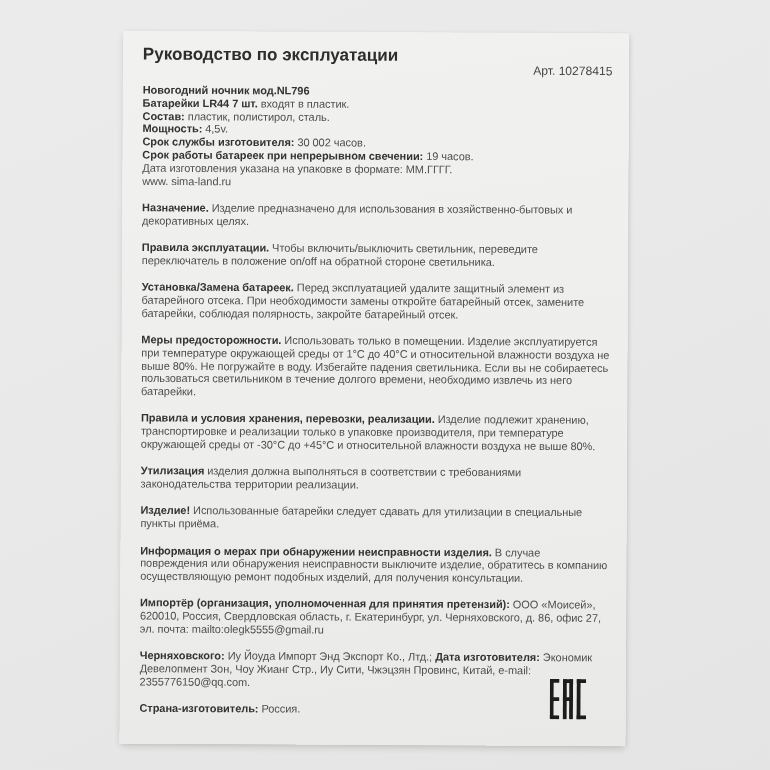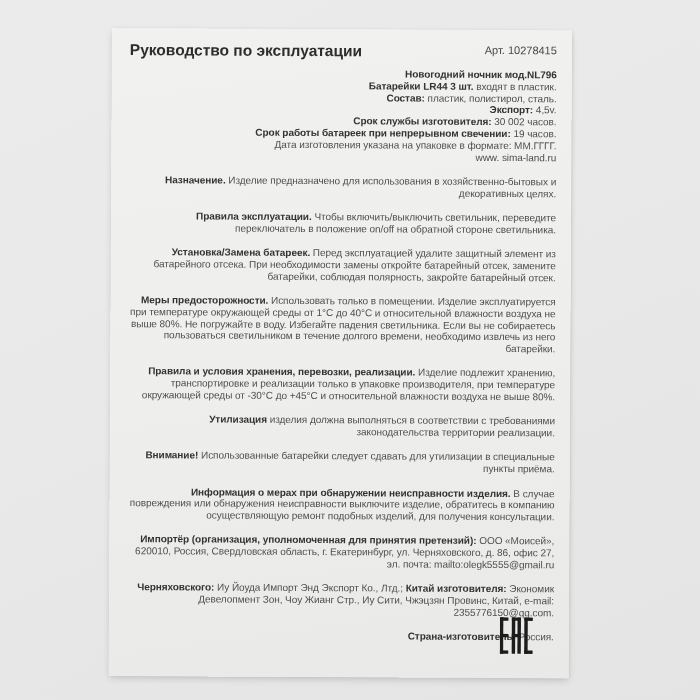--- a/index.html
+++ b/index.html
@@ -10,21 +10,20 @@
     width: 700px;
     height: 700px;
     position: relative;
     overflow: hidden;
     background: linear-gradient(155deg, #ebebeb 0%, #e9e9e9 45%, #e4e4e4 100%);
     font-family: "Liberation Sans", sans-serif;
   }
   .scene {
     position: absolute;
     inset: 0;
-    text-align: right;
   }
   .paper {
     position: absolute;
     left: 112px;
     top: 28px;
     width: 460px;
     height: 648px;
     box-sizing: border-box;
     padding: 13px 15px 0 18px;
     background: linear-gradient(172deg, #f1f1f0 0%, #eeeeec 55%, #e9e9e7 100%);
@@ -42,21 +41,21 @@
   .doc-title {
     margin: 0;
     font-size: 15.5px;
     line-height: 18px;
     font-weight: 700;
     color: #2d2d2d;
   }
   .art-number {
     font-size: 11px;
     color: #474747;
-    margin-top: 1px;
+    margin-top: 16px;
     white-space: nowrap;
   }
   .specs p,
   .body-text p {
     margin: 0;
     font-size: 10px;
     line-height: 11.8px;
     color: #4e4e4e;
     letter-spacing: -0.05px;
   }
@@ -87,40 +86,40 @@
 <div class="scene">
   <div class="paper">
 
     <div class="head-row">
       <h1 class="doc-title">Руководство по эксплуатации</h1>
       <div class="art-number">Арт. 10278415</div>
     </div>
 
     <div class="specs">
       <p><b>Новогодний ночник мод.NL796</b><span></span></p>
-      <p><b>Батарейки LR44 3 шт.</b><span> входят в пластик.</span></p>
+      <p><b>Батарейки LR44 7 шт.</b><span> входят в пластик.</span></p>
       <p><b>Состав:</b><span> пластик, полистирол, сталь.</span></p>
-      <p><b>Экспорт:</b><span> 4,5v.</span></p>
+      <p><b>Мощность:</b><span> 4,5v.</span></p>
       <p><b>Срок службы изготовителя:</b><span> 30 002 часов.</span></p>
       <p><b>Срок работы батареек при непрерывном свечении:</b><span> 19  часов.</span></p>
       <p><b></b><span>Дата изготовления указана на упаковке в формате: ММ.ГГГГ.</span></p>
       <p><b></b><span>www. sima-land.ru</span></p>
     </div>
 
     <div class="body-text">
       <p class="para"><b>Назначение.</b><span> Изделие предназначено для использования в хозяйственно-бытовых и декоративных целях.</span></p>
       <p class="para"><b>Правила эксплуатации.</b><span> Чтобы включить/выключить светильник, переведите переключатель в положение on/off на обратной стороне светильника.</span></p>
       <p class="para"><b>Установка/Замена батареек.</b><span> Перед эксплуатацией удалите защитный элемент из батарейного отсека. При необходимости замены откройте батарейный отсек, замените батарейки, соблюдая полярность, закройте батарейный отсек.</span></p>
       <p class="para"><b>Меры предосторожности.</b><span> Использовать только в помещении. Изделие эксплуатируется при температуре окружающей среды от 1°С до 40°С и относительной влажности воздуха не выше 80%. Не погружайте в воду. Избегайте падения светильника. Если вы не собираетесь пользоваться светильником в течение долгого времени, необходимо извлечь из него батарейки.</span></p>
       <p class="para"><b>Правила и условия хранения, перевозки, реализации.</b><span> Изделие подлежит хранению, транспортировке и реализации только в упаковке производителя, при температуре окружающей среды от -30°С до +45°С и относительной влажности воздуха не выше 80%.</span></p>
       <p class="para"><b>Утилизация</b><span> изделия должна выполняться в соответствии с требованиями законодательства территории реализации.</span></p>
-      <p class="para"><b>Внимание!</b><span> Использованные батарейки следует сдавать для утилизации в специальные пункты приёма.</span></p>
+      <p class="para"><b>Изделие!</b><span> Использованные батарейки следует сдавать для утилизации в специальные пункты приёма.</span></p>
       <p class="para"><b>Информация о мерах при обнаружении неисправности изделия.</b><span> В случае повреждения или обнаружения неисправности выключите изделие, обратитесь в компанию осуществляющую ремонт подобных изделий, для получения консультации.</span></p>
       <p class="para"><b>Импортёр (организация, уполномоченная для принятия претензий):</b><span> ООО «Моисей», 620010, Россия, Свердловская область, г. Екатеринбург, ул. Черняховского, д. 86, офис  27, эл. почта: mailto:olegk5555@gmail.ru</span></p>
-      <p class="para"><b>Черняховского:</b><span> Иу Йоуда Импорт Энд Экспорт Ко., Лтд.; </span><b>Китай изготовителя:</b><span> Экономик Девелопмент Зон, Чоу Жианг Стр., Иу Сити, Чжэцзян Провинс, Китай, e-mail: 2355776150@qq.com.</span></p>
+      <p class="para"><b>Черняховского:</b><span> Иу Йоуда Импорт Энд Экспорт Ко., Лтд.; </span><b>Дата изготовителя:</b><span> Экономик Девелопмент Зон, Чоу Жианг Стр., Иу Сити, Чжэцзян Провинс, Китай, e-mail: 2355776150@qq.com.</span></p>
       <p class="para"><b>Страна-изготовитель:</b><span> Россия.</span></p>
     </div>
 
     <div class="eac-badge">
       <svg viewBox="0 0 58 64" xmlns="http://www.w3.org/2000/svg">
         <g fill="#1c1c1c">
 
           <rect x="0" y="0" width="6" height="64"></rect>
           <rect x="0" y="0" width="15" height="6"></rect>
           <rect x="0" y="29" width="15" height="6"></rect>

